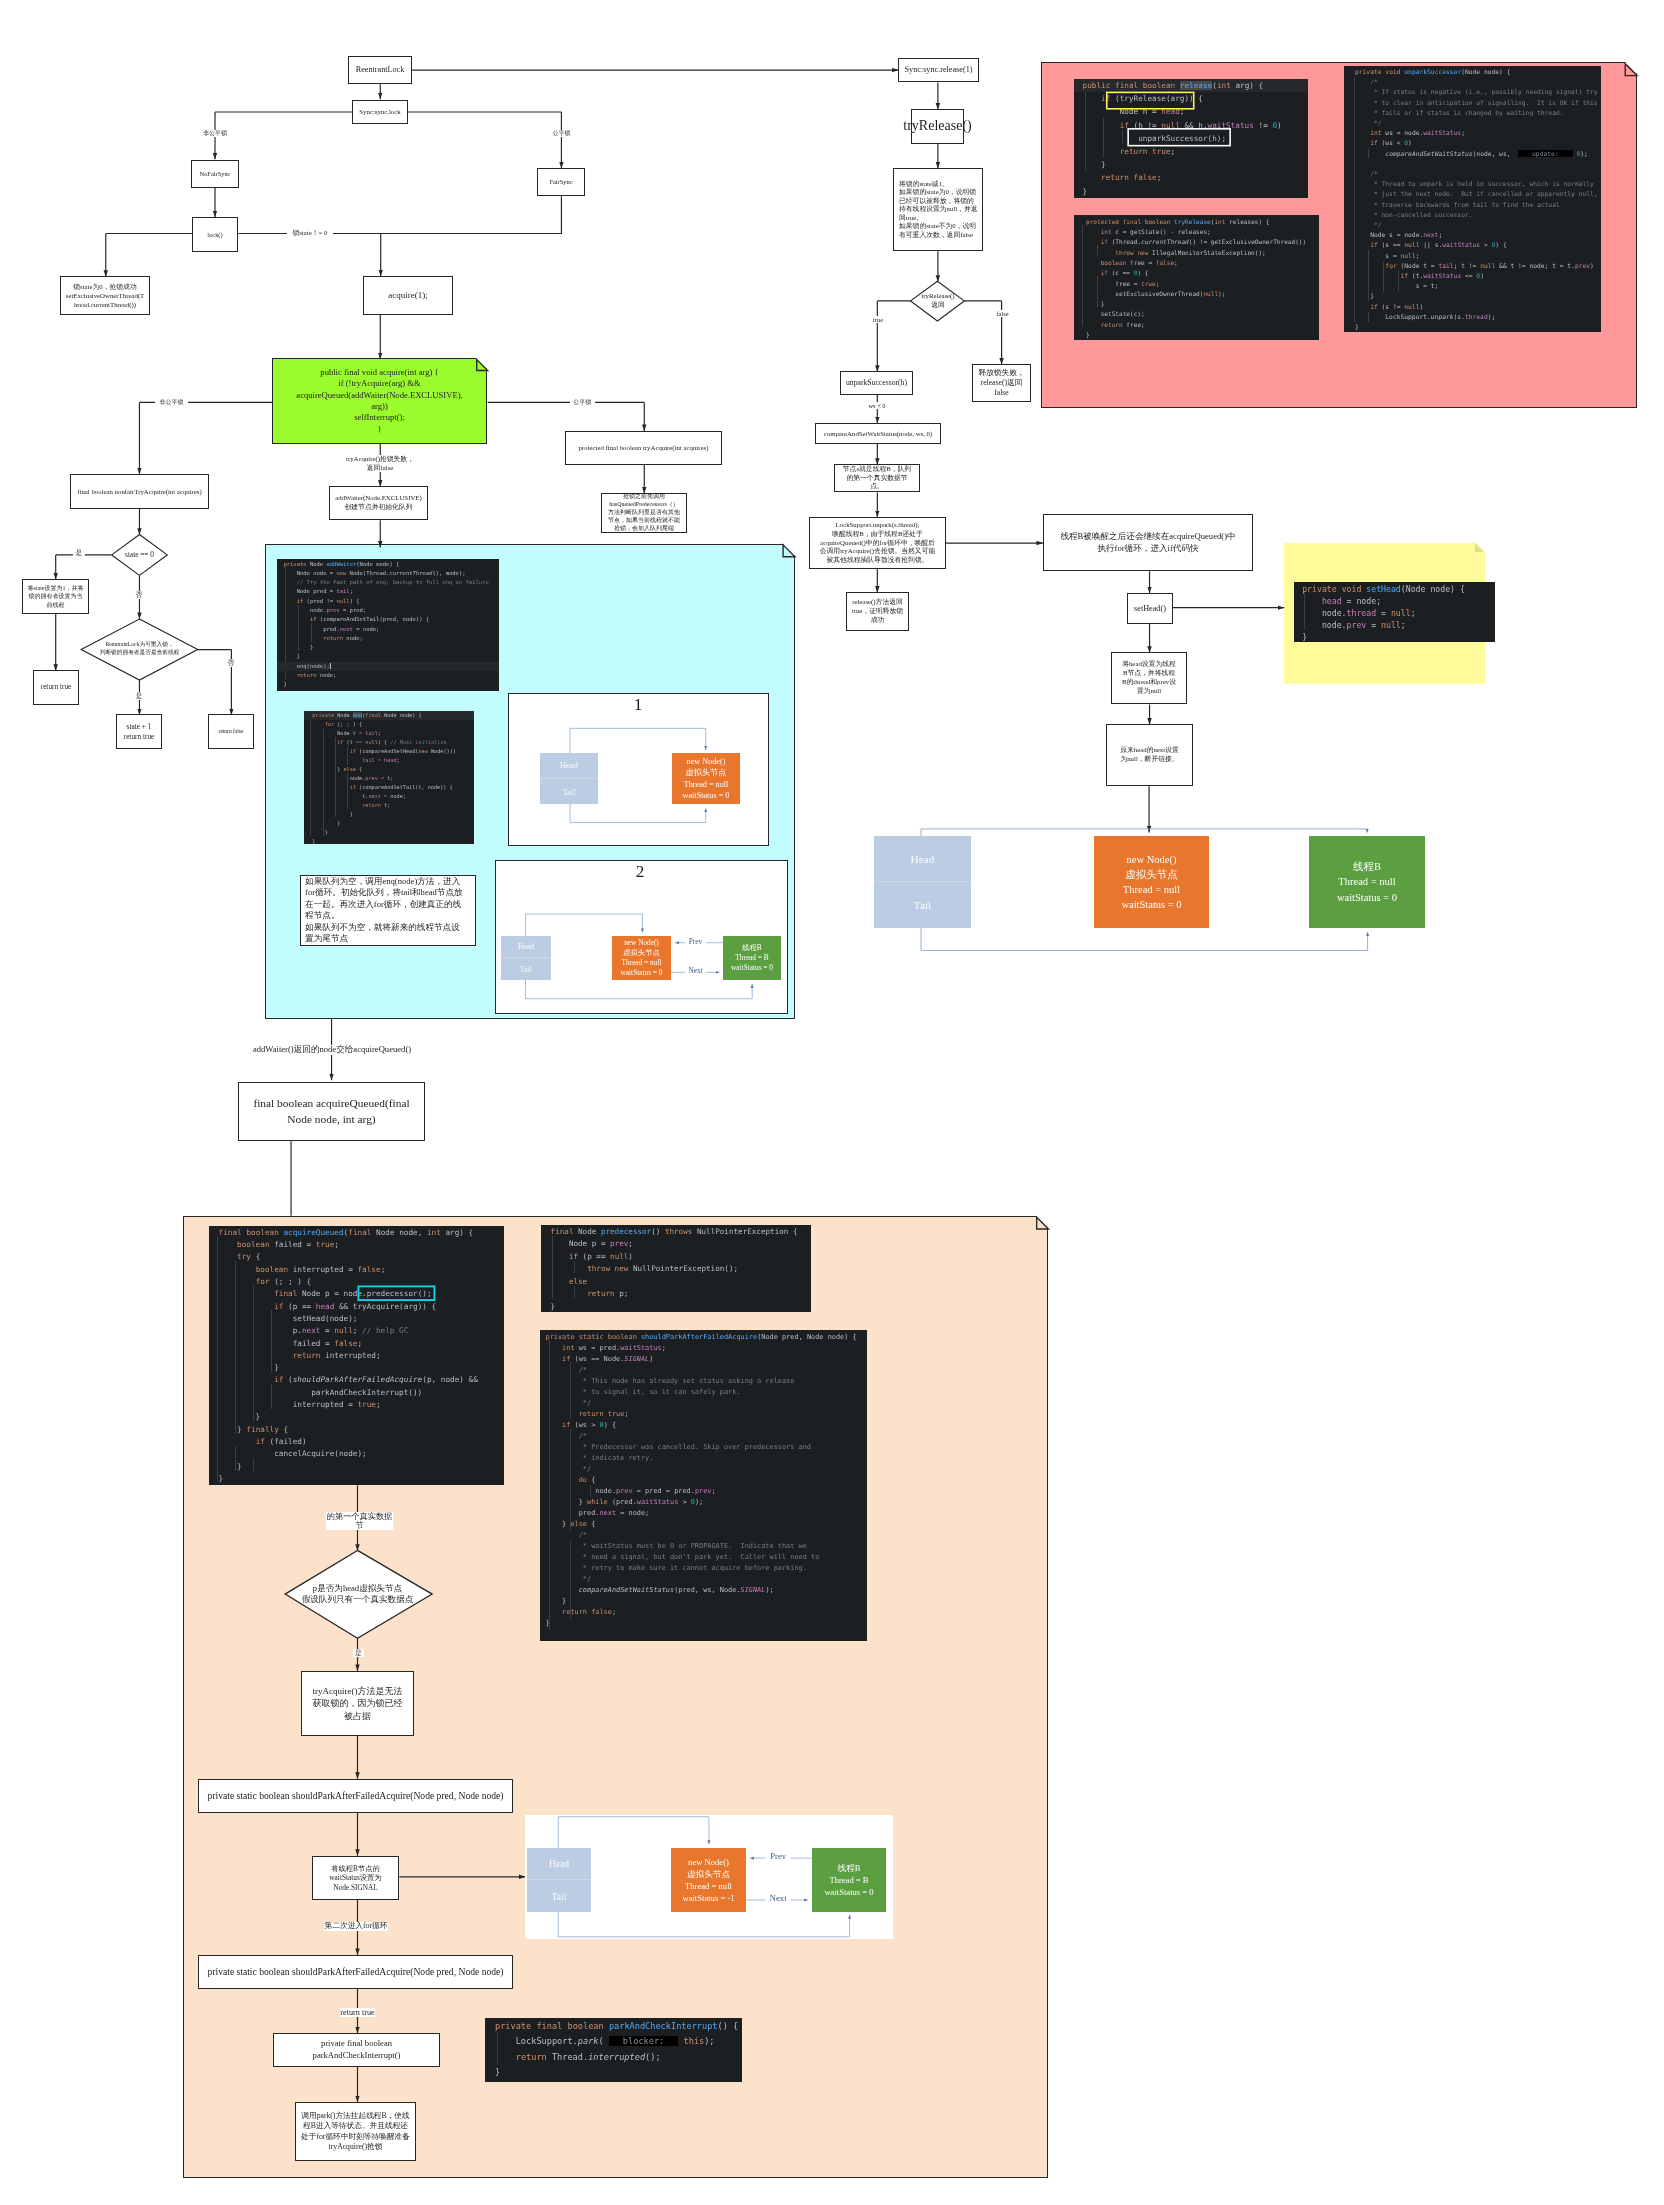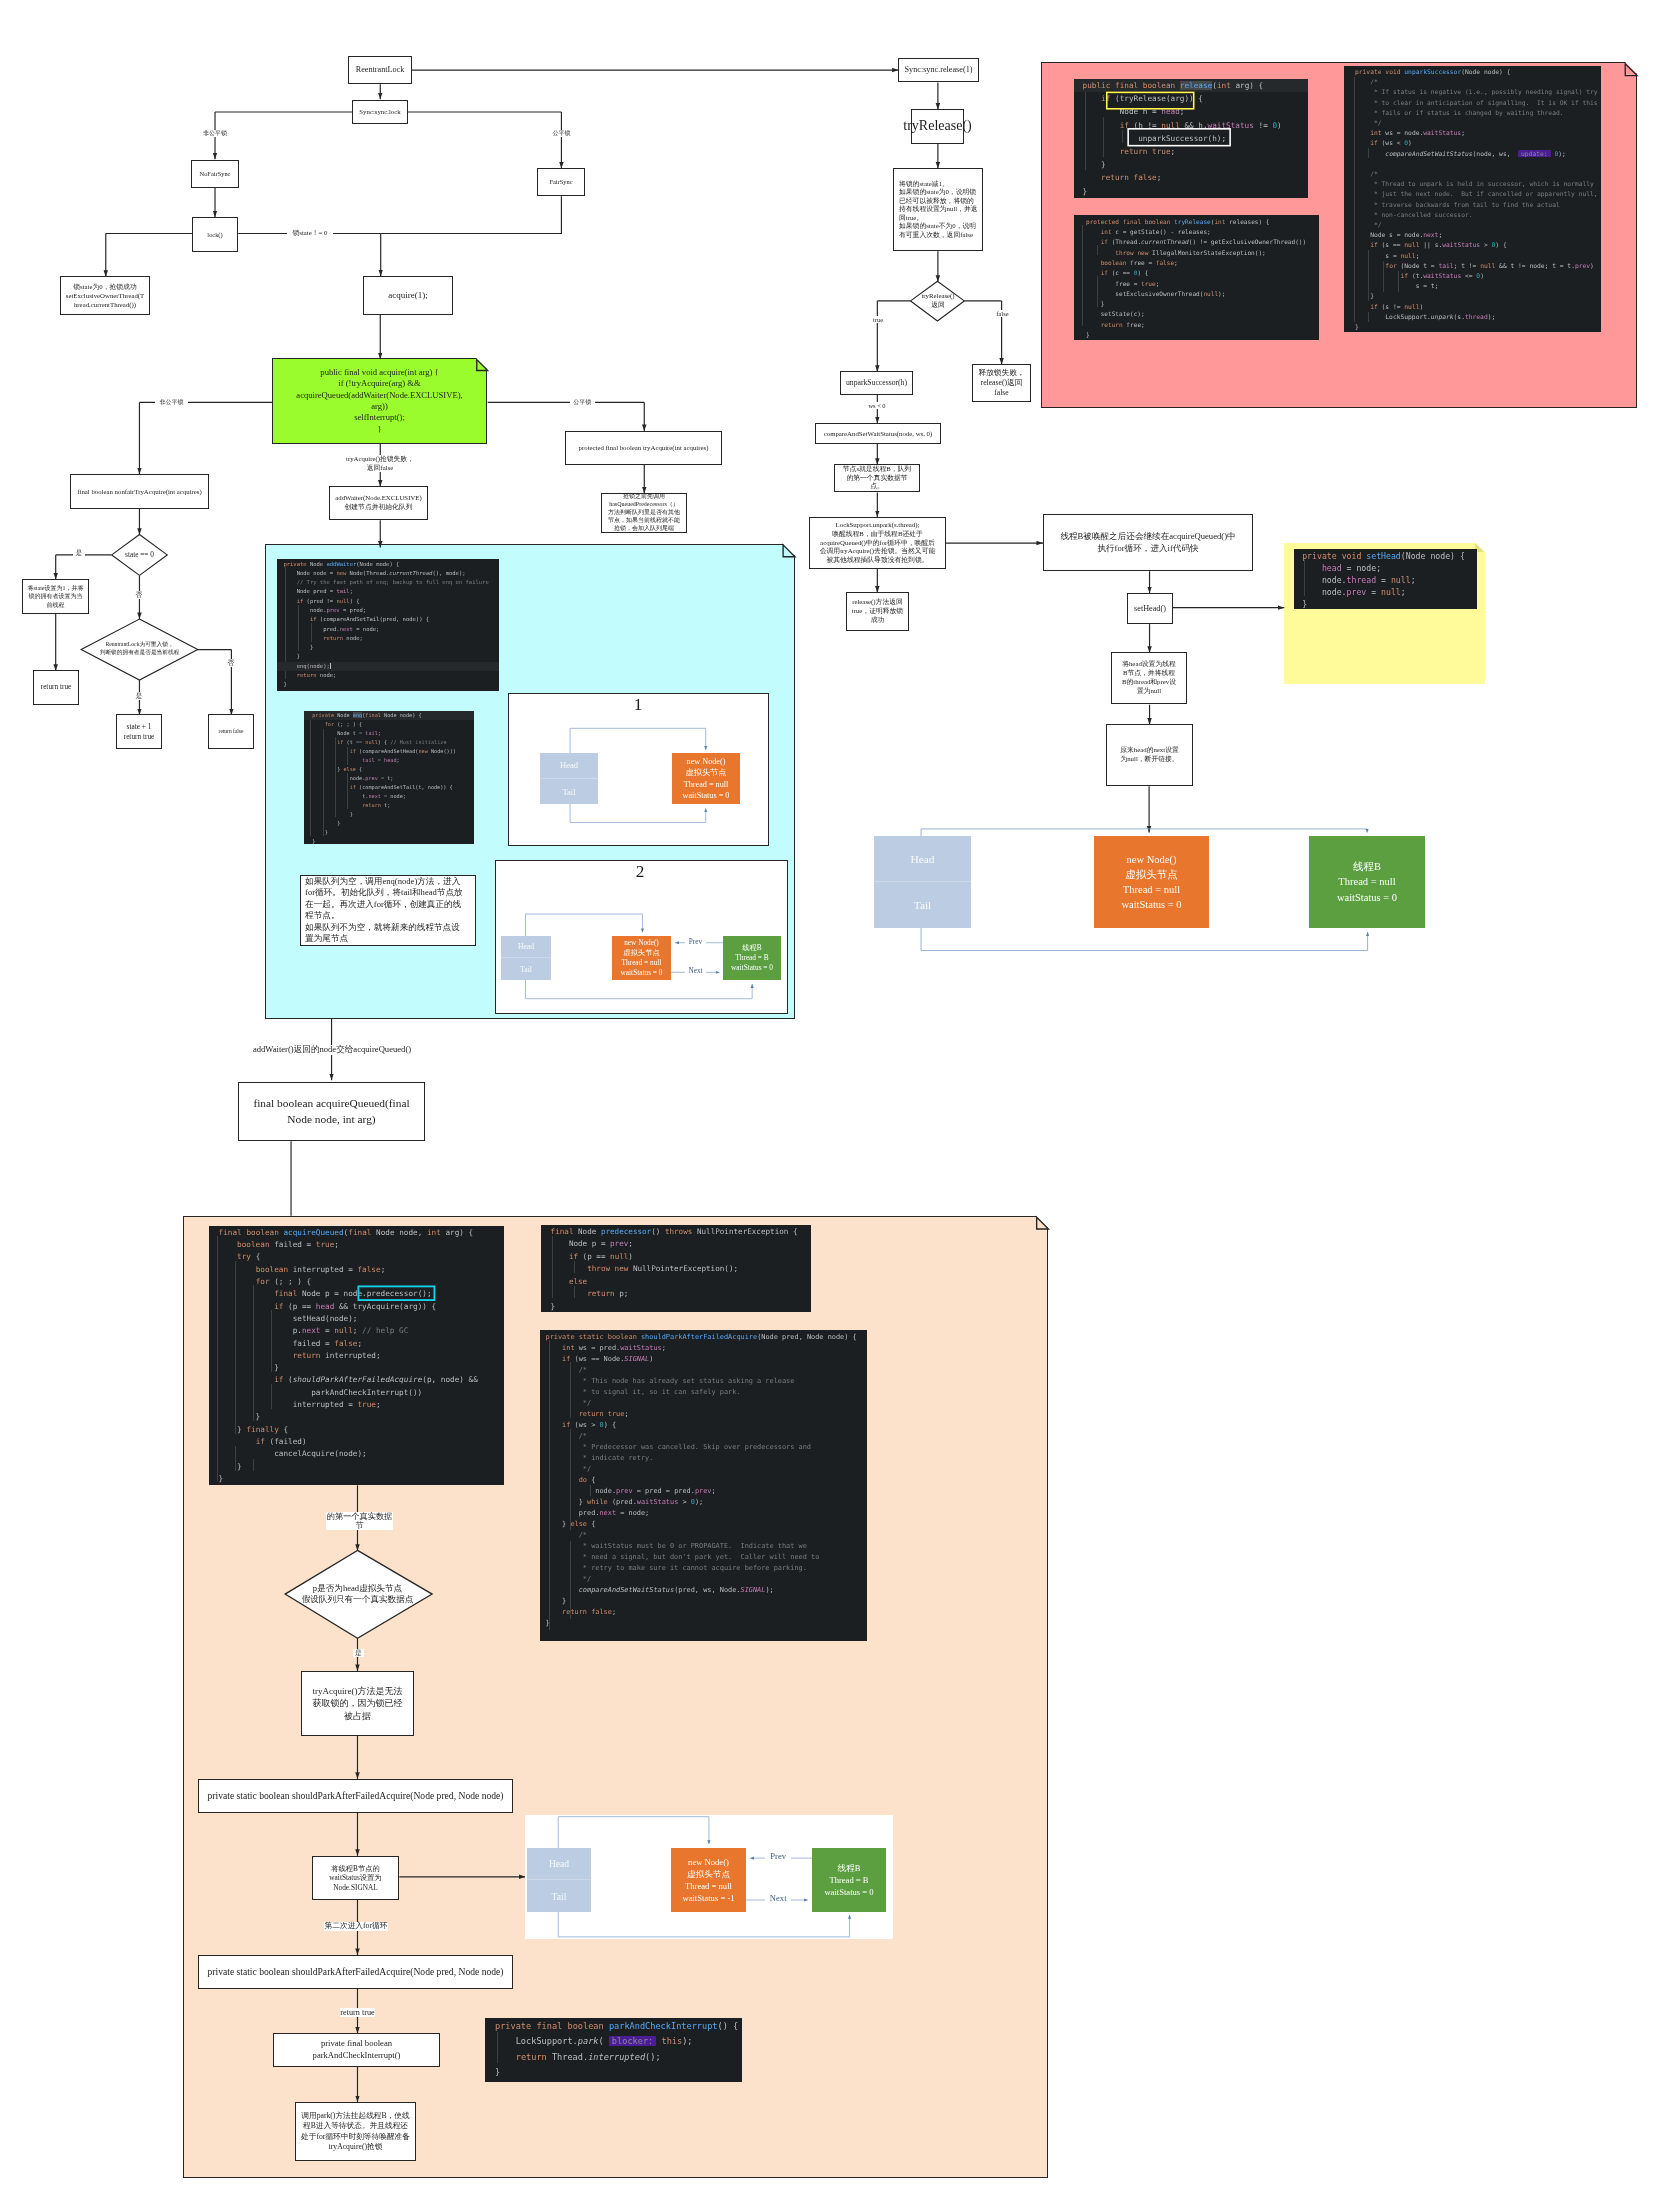--- a/index.html
+++ b/index.html
@@ -21,21 +21,21 @@
   .code i{font-style:italic;}
   .k{color:#cf8e6d;}      
   .m{color:#56a8f5;}      
   .f{color:#c77dbb;}      
   .c{color:#7a7e85;}      
   .n{color:#2aacb8;}
   .guides{position:absolute;left:0;top:0;width:100%;height:100%;display:block;}
   .gl{position:absolute;width:0.5px;background:#3d4043;}
   .selline{position:absolute;left:0;width:100%;background:#26292b;display:block;}
   .selword{background:#45484a;}
-  .param{background:#4c1d95;color:#868a91;border-radius:0.9px;padding:0 3px;}
+  .param{background:#000000;color:#868a91;border-radius:0.9px;padding:0 14px;}
 </style>
 </head>
 <body>
 
 <div id="root">
 
 <div class="panel" style="left:1041px;top:62px;width:596px;height:346px;background:#FF9999;
             border:1.4px solid #262626;
             clip-path:polygon(0 0, calc(100% - 12px) 0, 100% 12px, 100% 100%, 0 100%);"></div>
 <svg class="lay" viewBox="0 0 3657 4844" width="1665" height="2205">
@@ -229,21 +229,21 @@
     <span class="k">if</span> (s == <span class="k">null</span> || s.<span class="f">waitStatus</span> &gt; <span class="n">0</span>) {
         s = <span class="k">null</span>;
         <span class="k">for</span> (Node t = <span class="f">tail</span>; t != <span class="k">null</span> &amp;&amp; t != node; t = t.<span class="f">prev</span>)
             <span class="k">if</span> (t.<span class="f">waitStatus</span> &lt;= <span class="n">0</span>)
                 s = t;
     }
     <span class="k">if</span> (s != <span class="k">null</span>)
         LockSupport.<i>unpark</i>(s.<span class="f">thread</span>);
 }</span></div>
 
-<div class="code" style="left:1294px;top:549px;width:183px;height:60px;font-size:8.2px;line-height:12px;padding:0.9px 0 0 8.2px;"><span class="guides" style="font-size:0;line-height:0"><i class="gl" style="left:10px;top:11px;height:36px;"></i></span><span style="position:relative"><span class="k">private</span> <span class="k">void</span> <span class="m">setHead</span>(Node node) {
+<div class="code" style="left:1294px;top:582px;width:201px;height:60px;font-size:8.2px;line-height:12px;padding:0.9px 0 0 8.2px;"><span class="guides" style="font-size:0;line-height:0"><i class="gl" style="left:10px;top:11px;height:36px;"></i></span><span style="position:relative"><span class="k">private</span> <span class="k">void</span> <span class="m">setHead</span>(Node node) {
     <span class="f">head</span> = node;
     node.<span class="f">thread</span> = <span class="k">null</span>;
     node.<span class="f">prev</span> = <span class="k">null</span>;
 }</span></div>
 
 <svg class="lay" viewBox="0 0 3657 4844" width="1665" height="2205">
   <g stroke="#262626" stroke-width="2.6" fill="none">
     <path d="M2060,181 L2060,241" marker-end="url(#ah)"></path>
     <path d="M2060,316 L2060,370" marker-end="url(#ah)"></path>
     <path d="M2060,552 L2060,619" marker-end="url(#ah)"></path>

